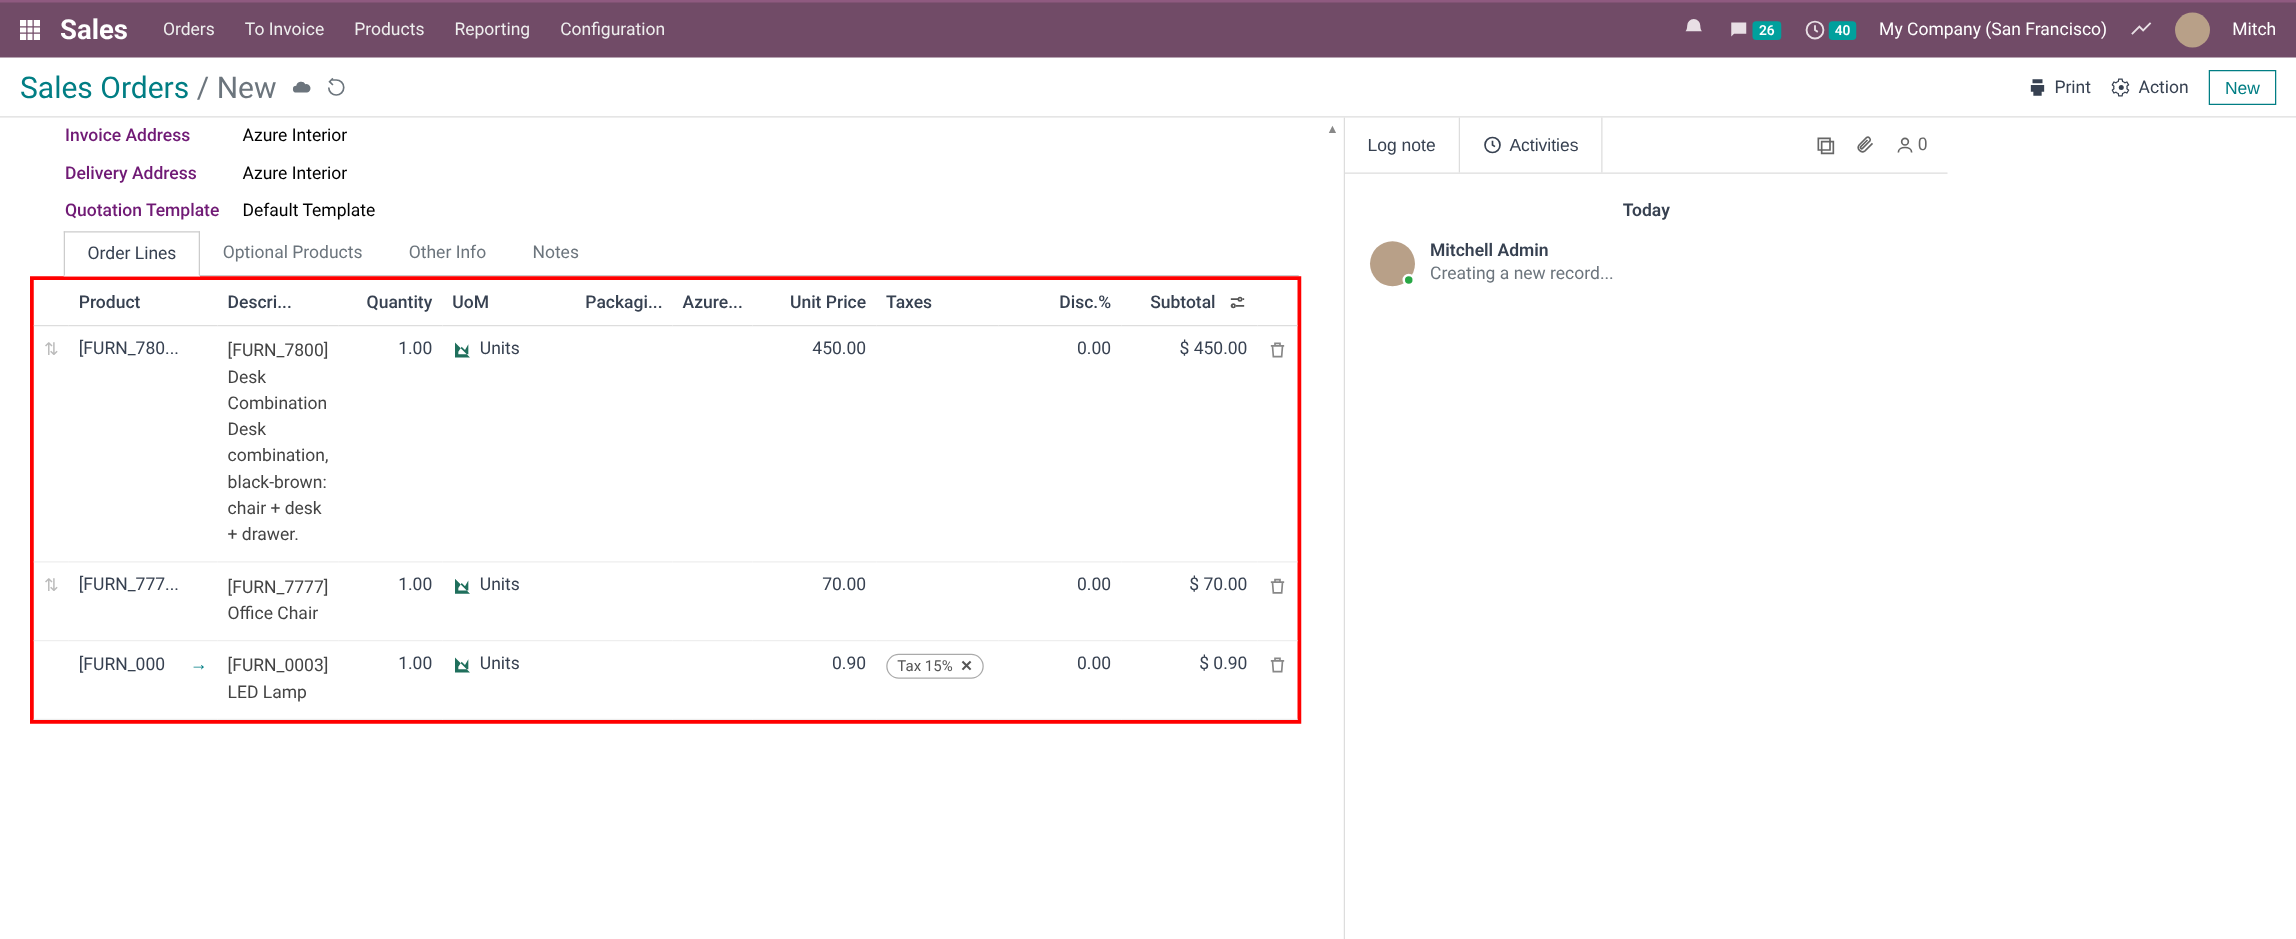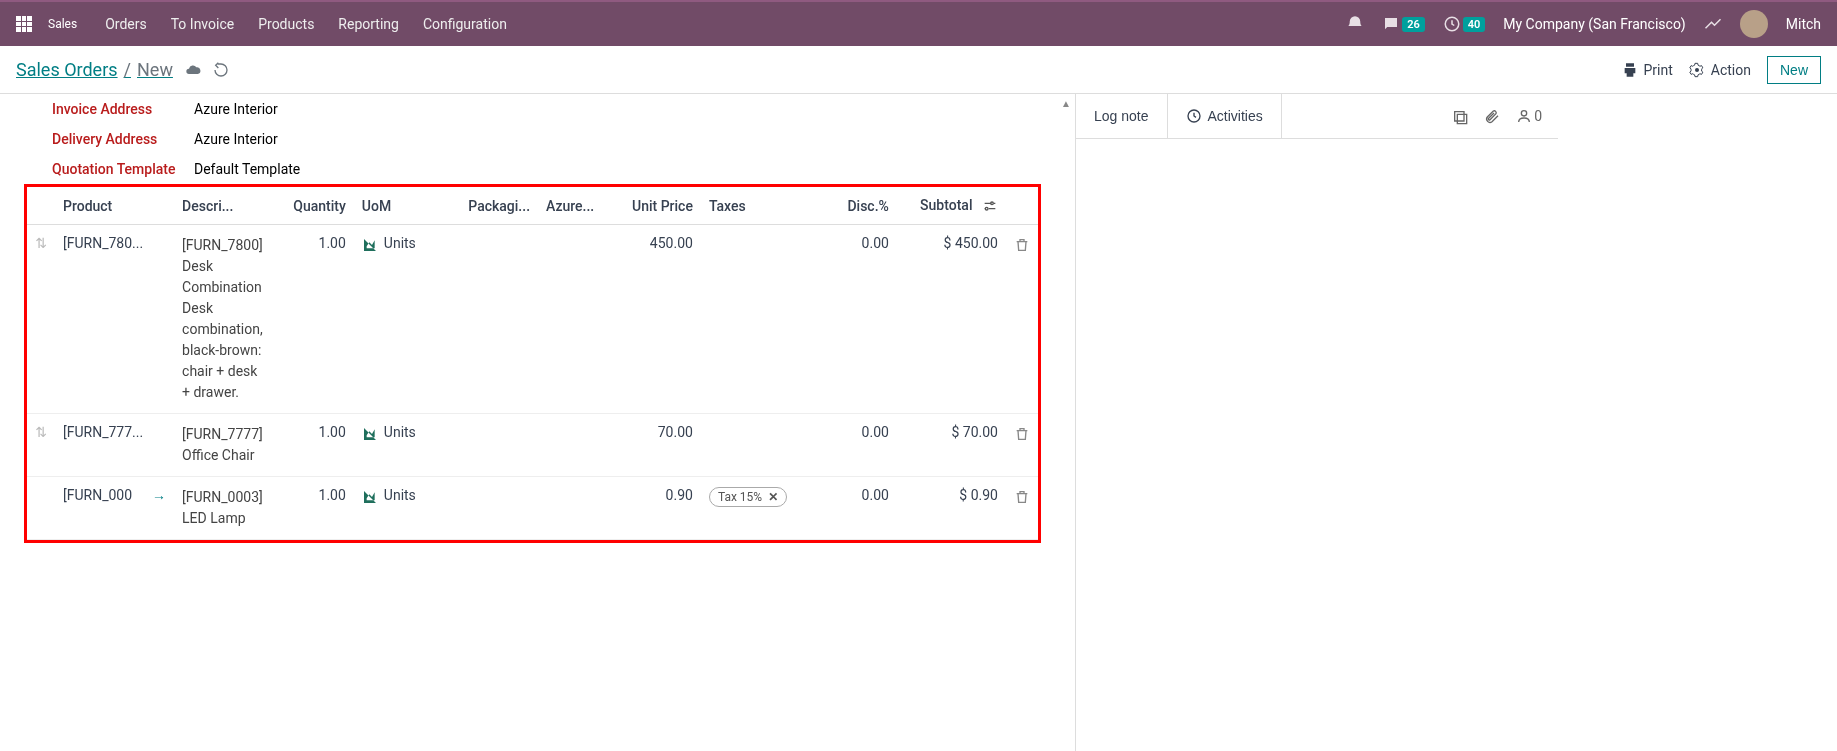--- a/index.html
+++ b/index.html
@@ -2,44 +2,44 @@
 <html><head>
 <meta charset="utf-8">
 <style>
   * { box-sizing: border-box; margin: 0; padding: 0; }
   body { font-family: -apple-system, BlinkMacSystemFont, "Segoe UI", Roboto, sans-serif; font-size: 14px; color: #374151; background: #fff; overflow-x: hidden; }
   
   .topbar { background: #714B67; height: 46px; display: flex; align-items: center; color: #fff; padding: 0 16px; border-top: 2px solid #8F5A80; }
   .topbar-left { display: flex; align-items: center; gap: 8px; }
   .apps-icon { width: 16px; height: 16px; display: grid; grid-template-columns: repeat(3,1fr); grid-template-rows: repeat(3,1fr); gap: 1px; }
   .apps-icon span { background: #fff; }
-  .app-name { font-size: 12px; font-weight: 400; margin: 0 20px 0 8px; }
+  .app-name { font-size: 22px; font-weight: 700; margin: 0 20px 0 8px; }
   .topmenu { display: flex; gap: 24px; justify-content: space-between; }
   .topmenu a { color: #eee; text-decoration: none; font-size: 14px; cursor: pointer; }
   .topbar-right { margin-left: auto; display: flex; align-items: center; gap: 18px; }
   .badge-wrap { position: relative; display: flex; align-items: center; }
   .badge { background: #00A09D; color: #fff; font-size: 11px; padding: 1px 5px; border-radius: 3px; margin-left: 2px; font-weight: 600; }
   .avatar { width: 28px; height: 28px; border-radius: 50%; background: #b8a088; display: inline-block; }
   .ticon { width: 18px; height: 18px; fill: #e8dfe5; }
   
   .subheader { height: 48px; display: flex; align-items: center; padding: 0 16px; border-bottom: 1px solid #ddd; }
-  .breadcrumb { font-size: 18px; color: #017E84; display: flex; align-items: center; gap: 6px; text-decoration: underline; }
+  .breadcrumb { font-size: 24px; color: #017E84; display: flex; align-items: center; gap: 6px; }
   .breadcrumb .sep { color: #6c757d; }
   .breadcrumb .cur { color: #6c757d; }
   .subheader .hicon { color: #6c757d; margin-left: 12px; cursor: pointer; }
   .subheader-actions { margin-left: auto; display: flex; align-items: center; gap: 16px; }
   .txtbtn { color: #374151; cursor: pointer; display: flex; align-items: center; gap: 6px; }
   .newbtn { border: 1px solid #017E84; color: #017E84; padding: 5px 12px; background: #fff; cursor: pointer; font-size: 14px; }
   
   .main { display: flex; }
   .form-area { flex: 1; position: relative; padding: 0 36px 20px 52px; max-width: 1075px; }
   .scroll-caret { position: absolute; right: 4px; top: 4px; color: #888; font-size: 10px; }
   
   .field-row { display: flex; align-items: center; padding: 7px 0; }
-  .field-label { width: 142px; font-weight: 500; color: #b91c1c; }
+  .field-label { width: 142px; font-weight: 500; color: #701a75; }
   .field-value { color: #000000; }
   .tab { padding: 9px 18px; border: 1px solid #ccc; border-bottom: none; background: #fff; color: #6c757d; cursor: pointer; margin-right: -1px; font-size: 14px; }
   .tab.active { color: #374151; background: #fff; }
   .tab:not(.active) { border-color: transparent; }
   .tab.active { border: 1px solid #ccc; border-bottom: 1px solid #fff; position: relative; top: 1px; }
   .tabs-wrap { border-bottom: 1px solid #ccc; margin-left: -1px; display: flex; }
   
   .grid-wrap { border: 3px solid #ff0000; margin-left: -28px; margin-right: -2px; }
   table.grid { width: 100%; border-collapse: collapse; }
   table.grid th { text-align: left; padding: 10px 8px 10px 8px; font-weight: 500; color: #374151; border-bottom: 1px solid #ddd; font-size: 14px; white-space: nowrap; overflow: hidden; text-overflow: ellipsis; }
@@ -162,20 +162,26 @@
     </div>
     <div class="field-row">
       <div class="field-label">Delivery Address</div>
       <div class="field-value">Azure Interior</div>
     </div>
     <div class="field-row">
       <div class="field-label">Quotation Template</div>
       <div class="field-value">Default Template</div>
     </div>
 
+    <div class="tabs-wrap">
+      <div class="tab active">Order Lines</div>
+      <div class="tab">Optional Products</div>
+      <div class="tab">Other Info</div>
+      <div class="tab">Notes</div>
+    </div>
 
     <div class="grid-wrap">
       <table class="grid">
         <thead>
           <tr>
             <th style="width:28px"></th>
             <th style="width:84px">Product</th>
             <th style="width:88px">Descri...</th>
             <th class="r" style="width:84px">Quantity</th>
             <th style="width:110px">UoM</th>
@@ -280,14 +286,26 @@
             </svg></span>
         <span style="display:flex;align-items:center;gap:2px">
           <svg class="i" viewBox="0 0 24 24" fill="none" stroke="#666" stroke-width="2">
               <circle cx="12" cy="8" r="4"></circle>
               <path d="M4 21c0-4 4-6 8-6s8 2 8 6"></path>
             </svg>
           <span>0</span>
         </span>
       </div>
     </div>
+    <div class="chatter-body">
+      <div class="today-sep">Today</div>
+      <div class="msg">
+        <div class="msg-avatar">
+            <span class="dot"></span>
+          </div>
+        <div>
+          <div class="msg-author">Mitchell Admin</div>
+          <div class="msg-body">Creating a new record...</div>
+        </div>
+      </div>
+    </div>
   </div>
 </div>
 
 </body></html>

